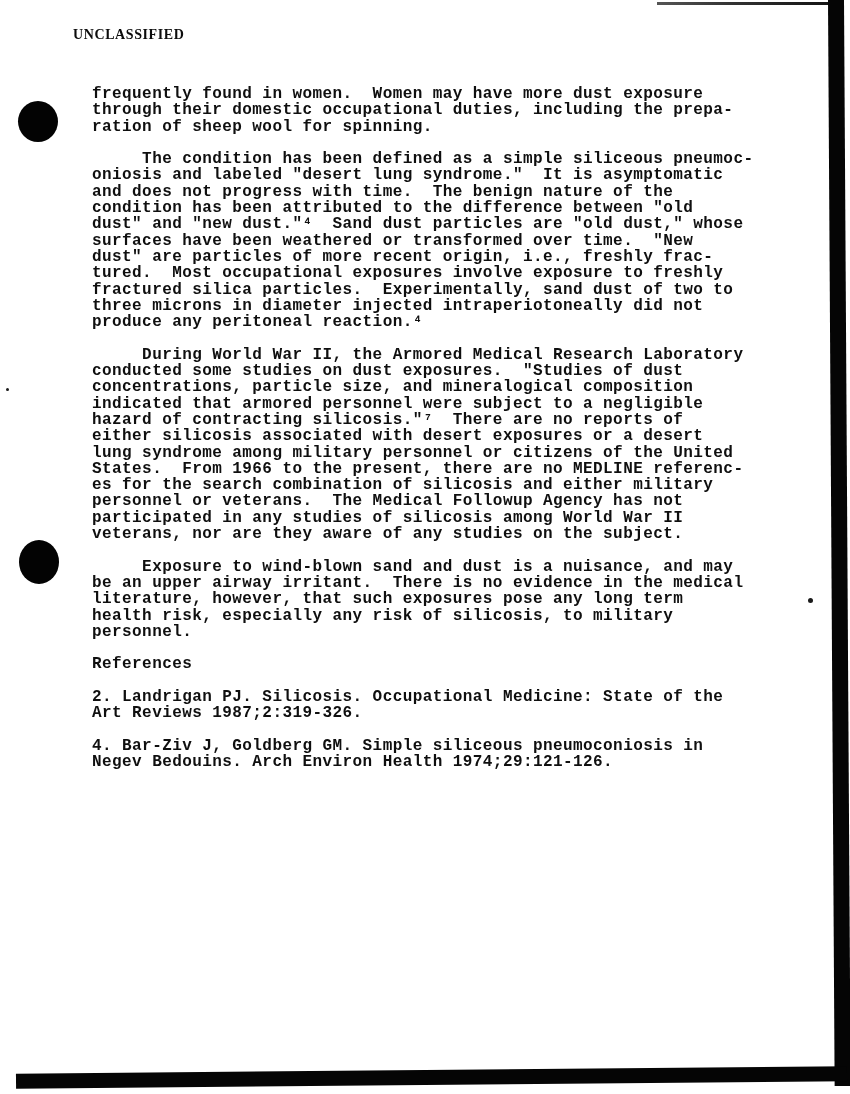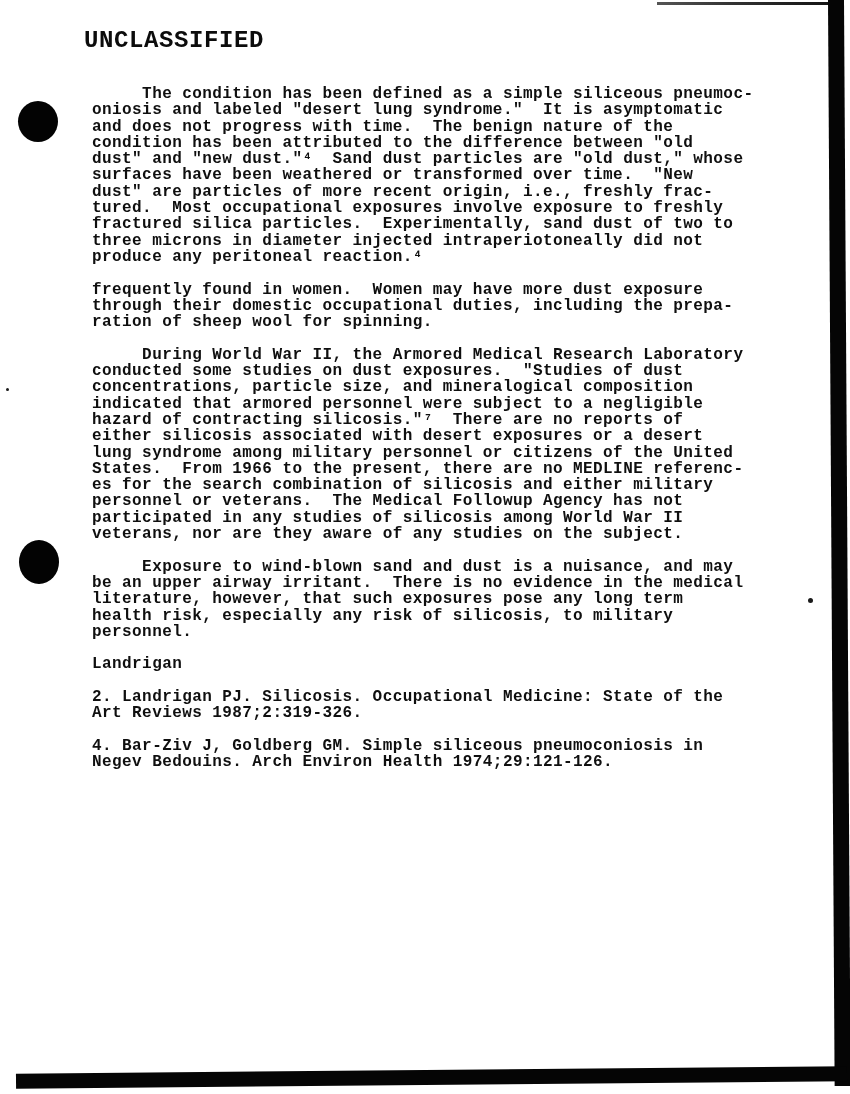--- a/index.html
+++ b/index.html
@@ -9,23 +9,23 @@
     position:relative;
     overflow:hidden;
     font-family:"Liberation Mono","DejaVu Sans Mono",monospace;
   }
   .page{
     position:absolute;inset:0;
     background:#ffffff;
     color:#101010;
   }
   .classification{
-    position:absolute;left:84px;top:27px;
-    font-family:Liberation Mono, monospace;
-    font-size:24px;font-weight:bold;letter-spacing:.6px;
+    position:absolute;left:73px;top:27px;
+    font-family:Liberation Serif, serif;
+    font-size:14px;font-weight:bold;letter-spacing:.6px;
     color:#0c0c0c;
   }
   .body-text{
     position:absolute;left:92px;top:86px;width:700px;
     font-size:16px;line-height:16.3px;
     font-weight:bold;letter-spacing:.42px;
     color:#0f0f0f;
   }
   .body-text p,.body-text h2{
     margin:0 0 16.3px 0;
@@ -64,53 +64,53 @@
   <div class="hole hp1"></div>
   <div class="hole hp2"></div>
 
   <div class="top-line"></div>
   <div class="right-bar"></div>
   <div class="bottom-bar"></div>
   <div class="speck s1"></div>
   <div class="speck s2"></div>
 
   <div class="body-text">
+    <p>frequently found in women.  Women may have more dust exposure
+through their domestic occupational duties, including the prepa-
+ration of sheep wool for spinning.</p>
     <p>     The condition has been defined as a simple siliceous pneumoc-
 oniosis and labeled "desert lung syndrome."  It is asymptomatic
 and does not progress with time.  The benign nature of the
 condition has been attributed to the difference between "old
 dust" and "new dust."⁴  Sand dust particles are "old dust," whose
 surfaces have been weathered or transformed over time.  "New
 dust" are particles of more recent origin, i.e., freshly frac-
 tured.  Most occupational exposures involve exposure to freshly
 fractured silica particles.  Experimentally, sand dust of two to
 three microns in diameter injected intraperiotoneally did not
 produce any peritoneal reaction.⁴</p>
-    <p>frequently found in women.  Women may have more dust exposure
-through their domestic occupational duties, including the prepa-
-ration of sheep wool for spinning.</p>
     <p>     During World War II, the Armored Medical Research Laboratory
 conducted some studies on dust exposures.  "Studies of dust
 concentrations, particle size, and mineralogical composition
 indicated that armored personnel were subject to a negligible
 hazard of contracting silicosis."⁷  There are no reports of
 either silicosis associated with desert exposures or a desert
 lung syndrome among military personnel or citizens of the United
 States.  From 1966 to the present, there are no MEDLINE referenc-
 es for the search combination of silicosis and either military
 personnel or veterans.  The Medical Followup Agency has not
 participated in any studies of silicosis among World War II
 veterans, nor are they aware of any studies on the subject.</p>
 
     <p>     Exposure to wind-blown sand and dust is a nuisance, and may
 be an upper airway irritant.  There is no evidence in the medical
 literature, however, that such exposures pose any long term
 health risk, especially any risk of silicosis, to military
 personnel.</p>
 
-    <h2>Landrigan</h2>
+    <h2>References</h2>
     <p>2. Landrigan PJ. Silicosis. Occupational Medicine: State of the
 Art Reviews 1987;2:319-326.</p>
     <p>4. Bar-Ziv J, Goldberg GM. Simple siliceous pneumoconiosis in
 Negev Bedouins. Arch Environ Health 1974;29:121-126.</p>
   </div>
 
 </div>
 
 </body></html>

